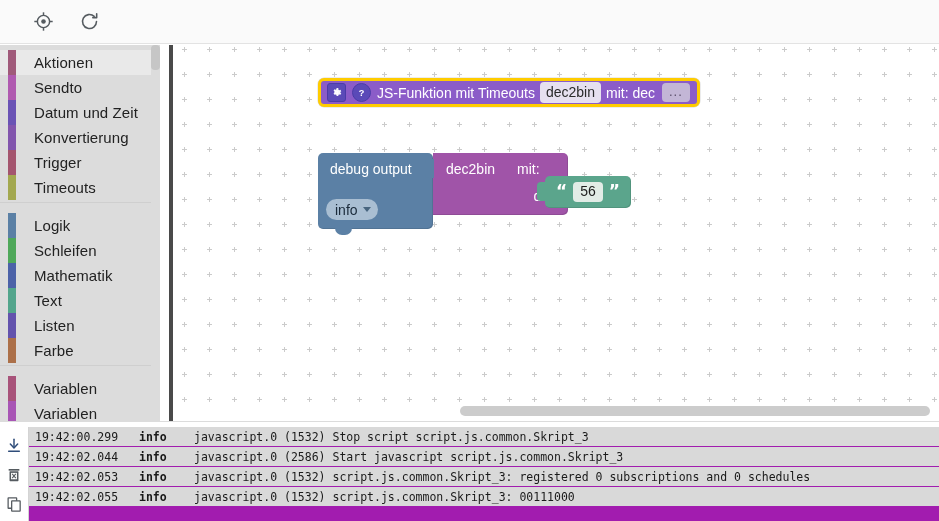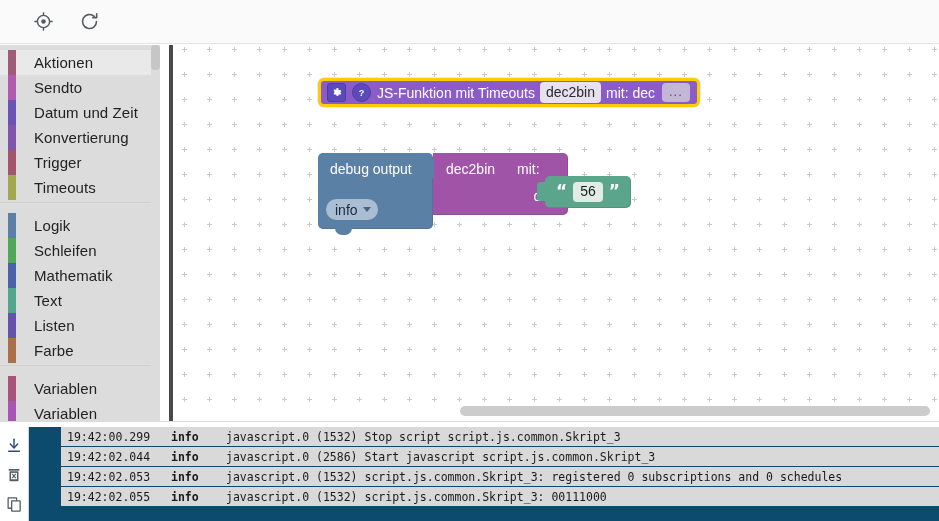--- a/index.html
+++ b/index.html
@@ -391,22 +391,21 @@
     height: 26px;
     display: flex;
     align-items: center;
     justify-content: center;
     cursor: pointer;
     margin-bottom: 3px;
   }
   #log-list {
     flex: 1 1 auto;
     overflow: hidden;
-    background: #0c4a6e;
-    padding-left: 32px;
+    background: #a21caf;
   }
   .log-row {
     display: flex;
     align-items: center;
     height: 19px;
     font-family: "DejaVu Sans Mono", monospace;
     font-size: 11.5px;
     color: #1a1a1a;
     background: #d9d9d9;
     margin-bottom: 1px;

